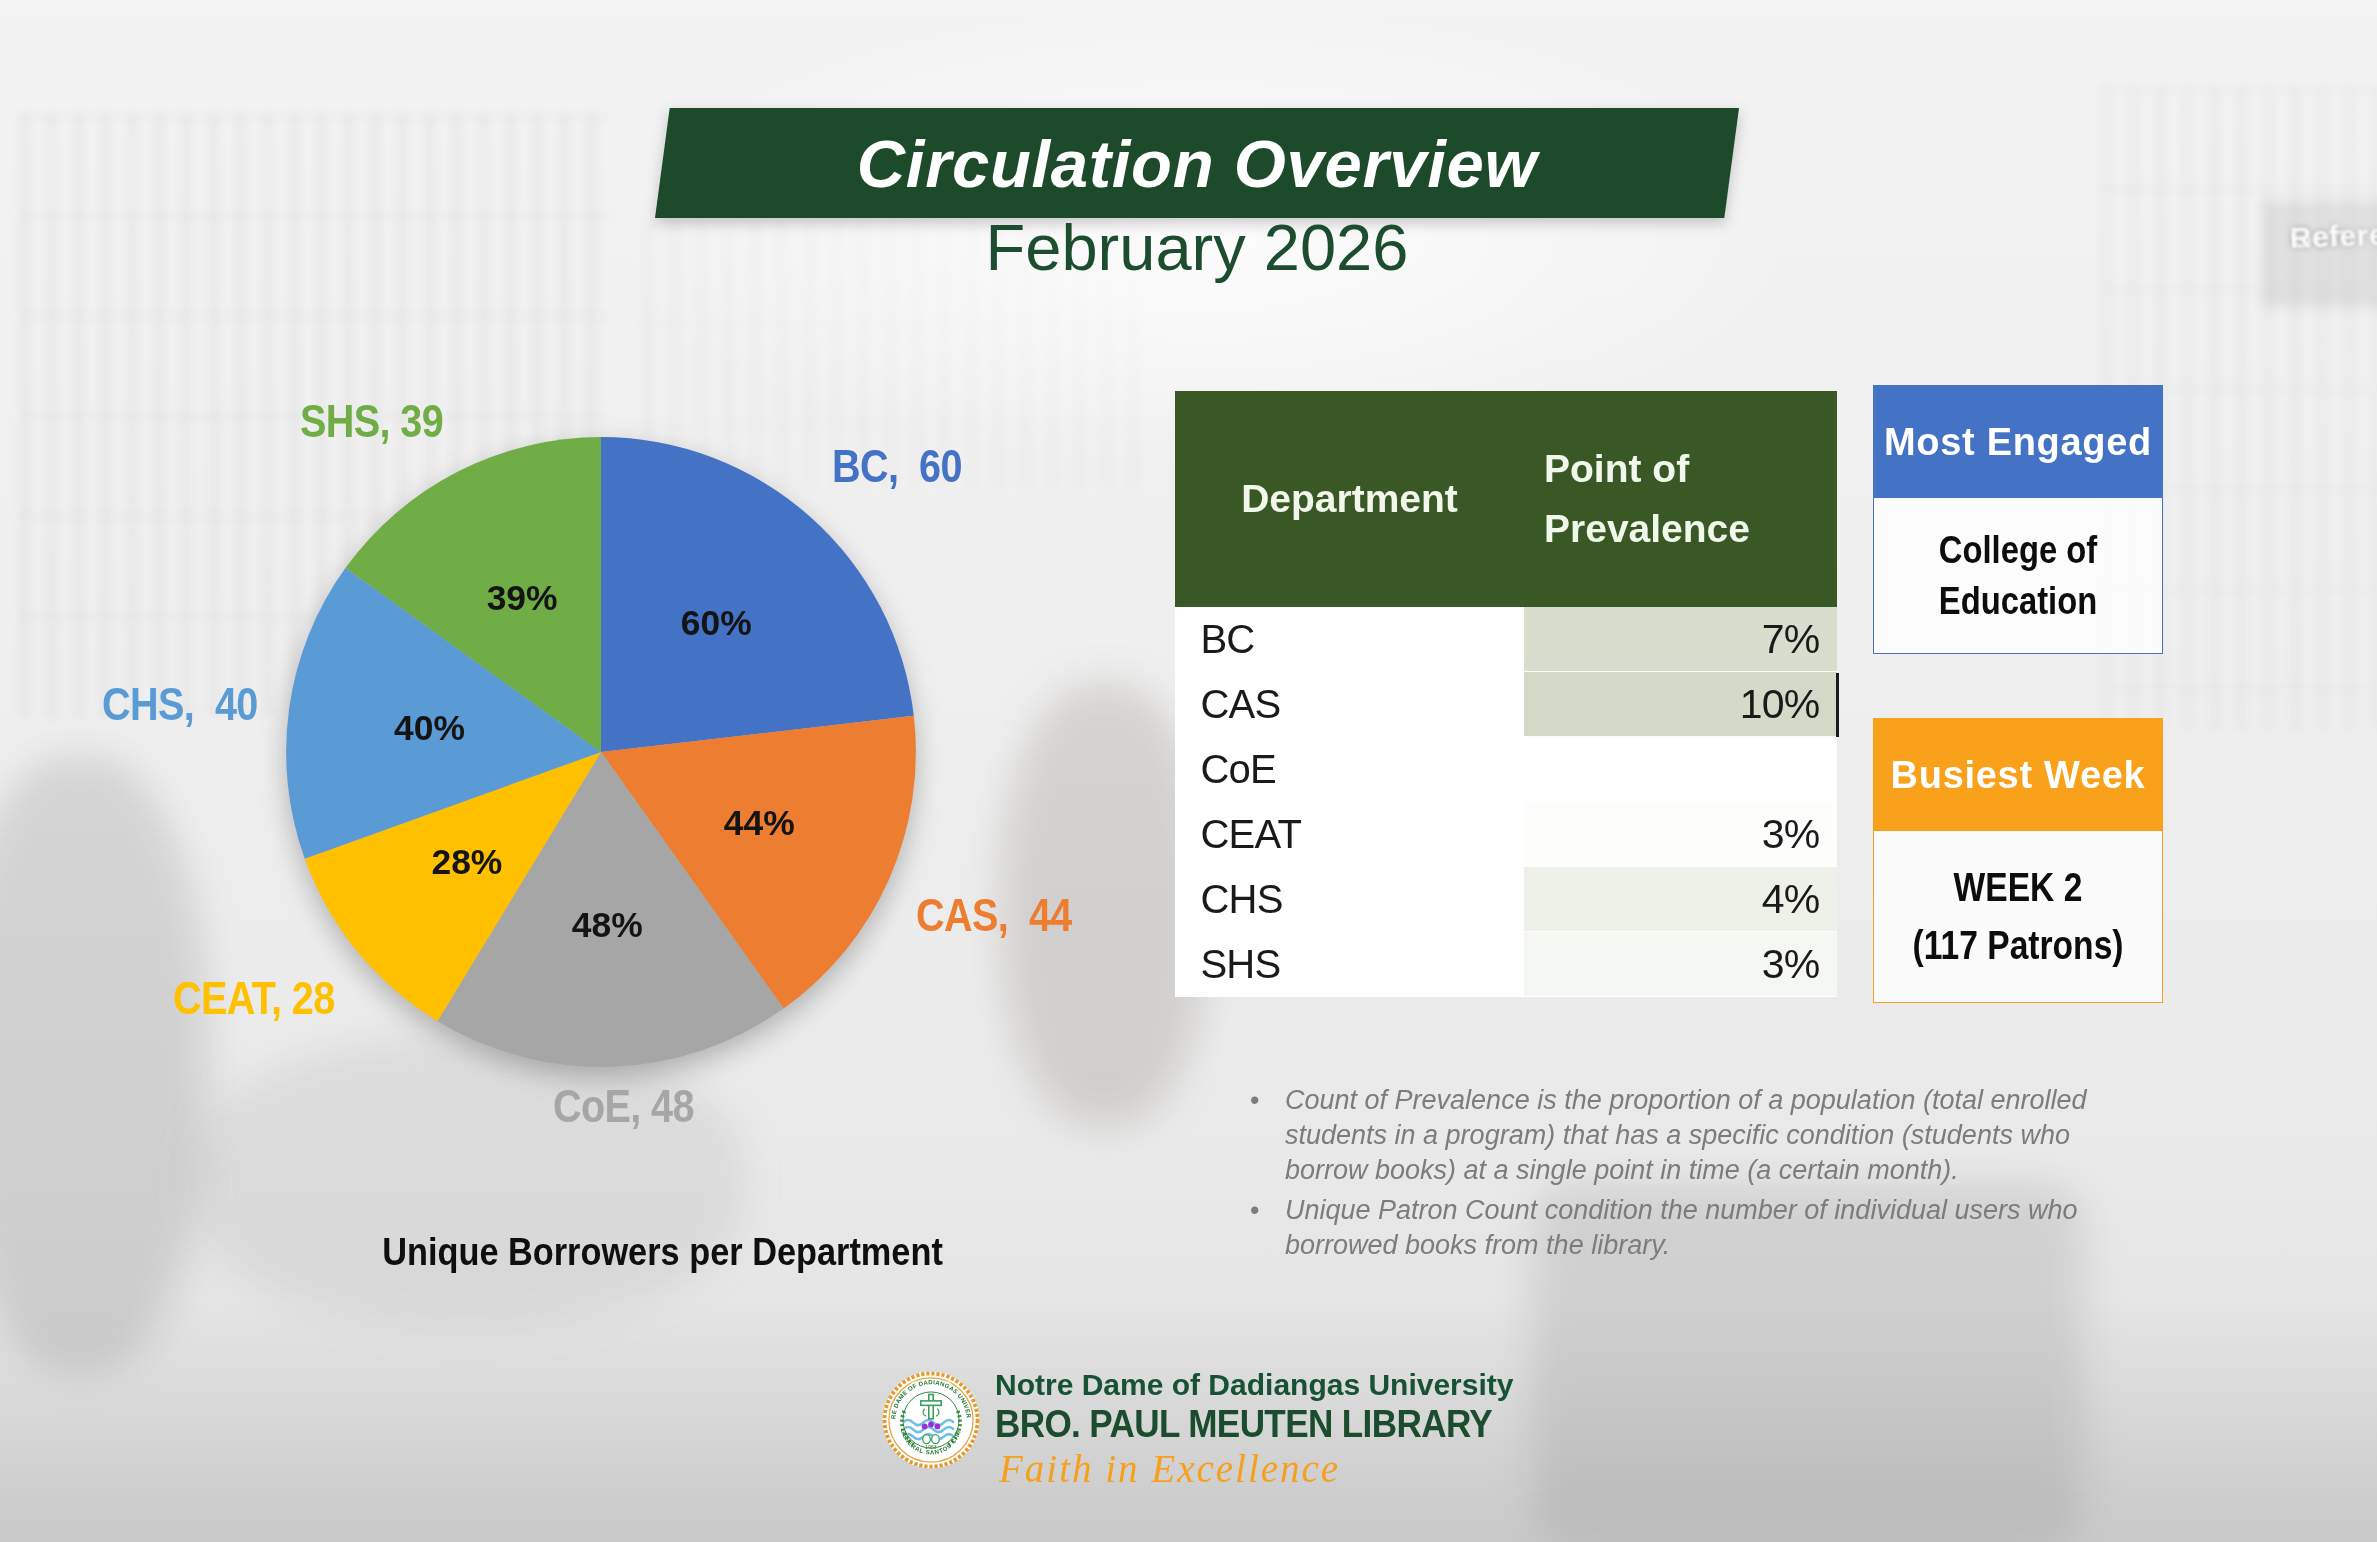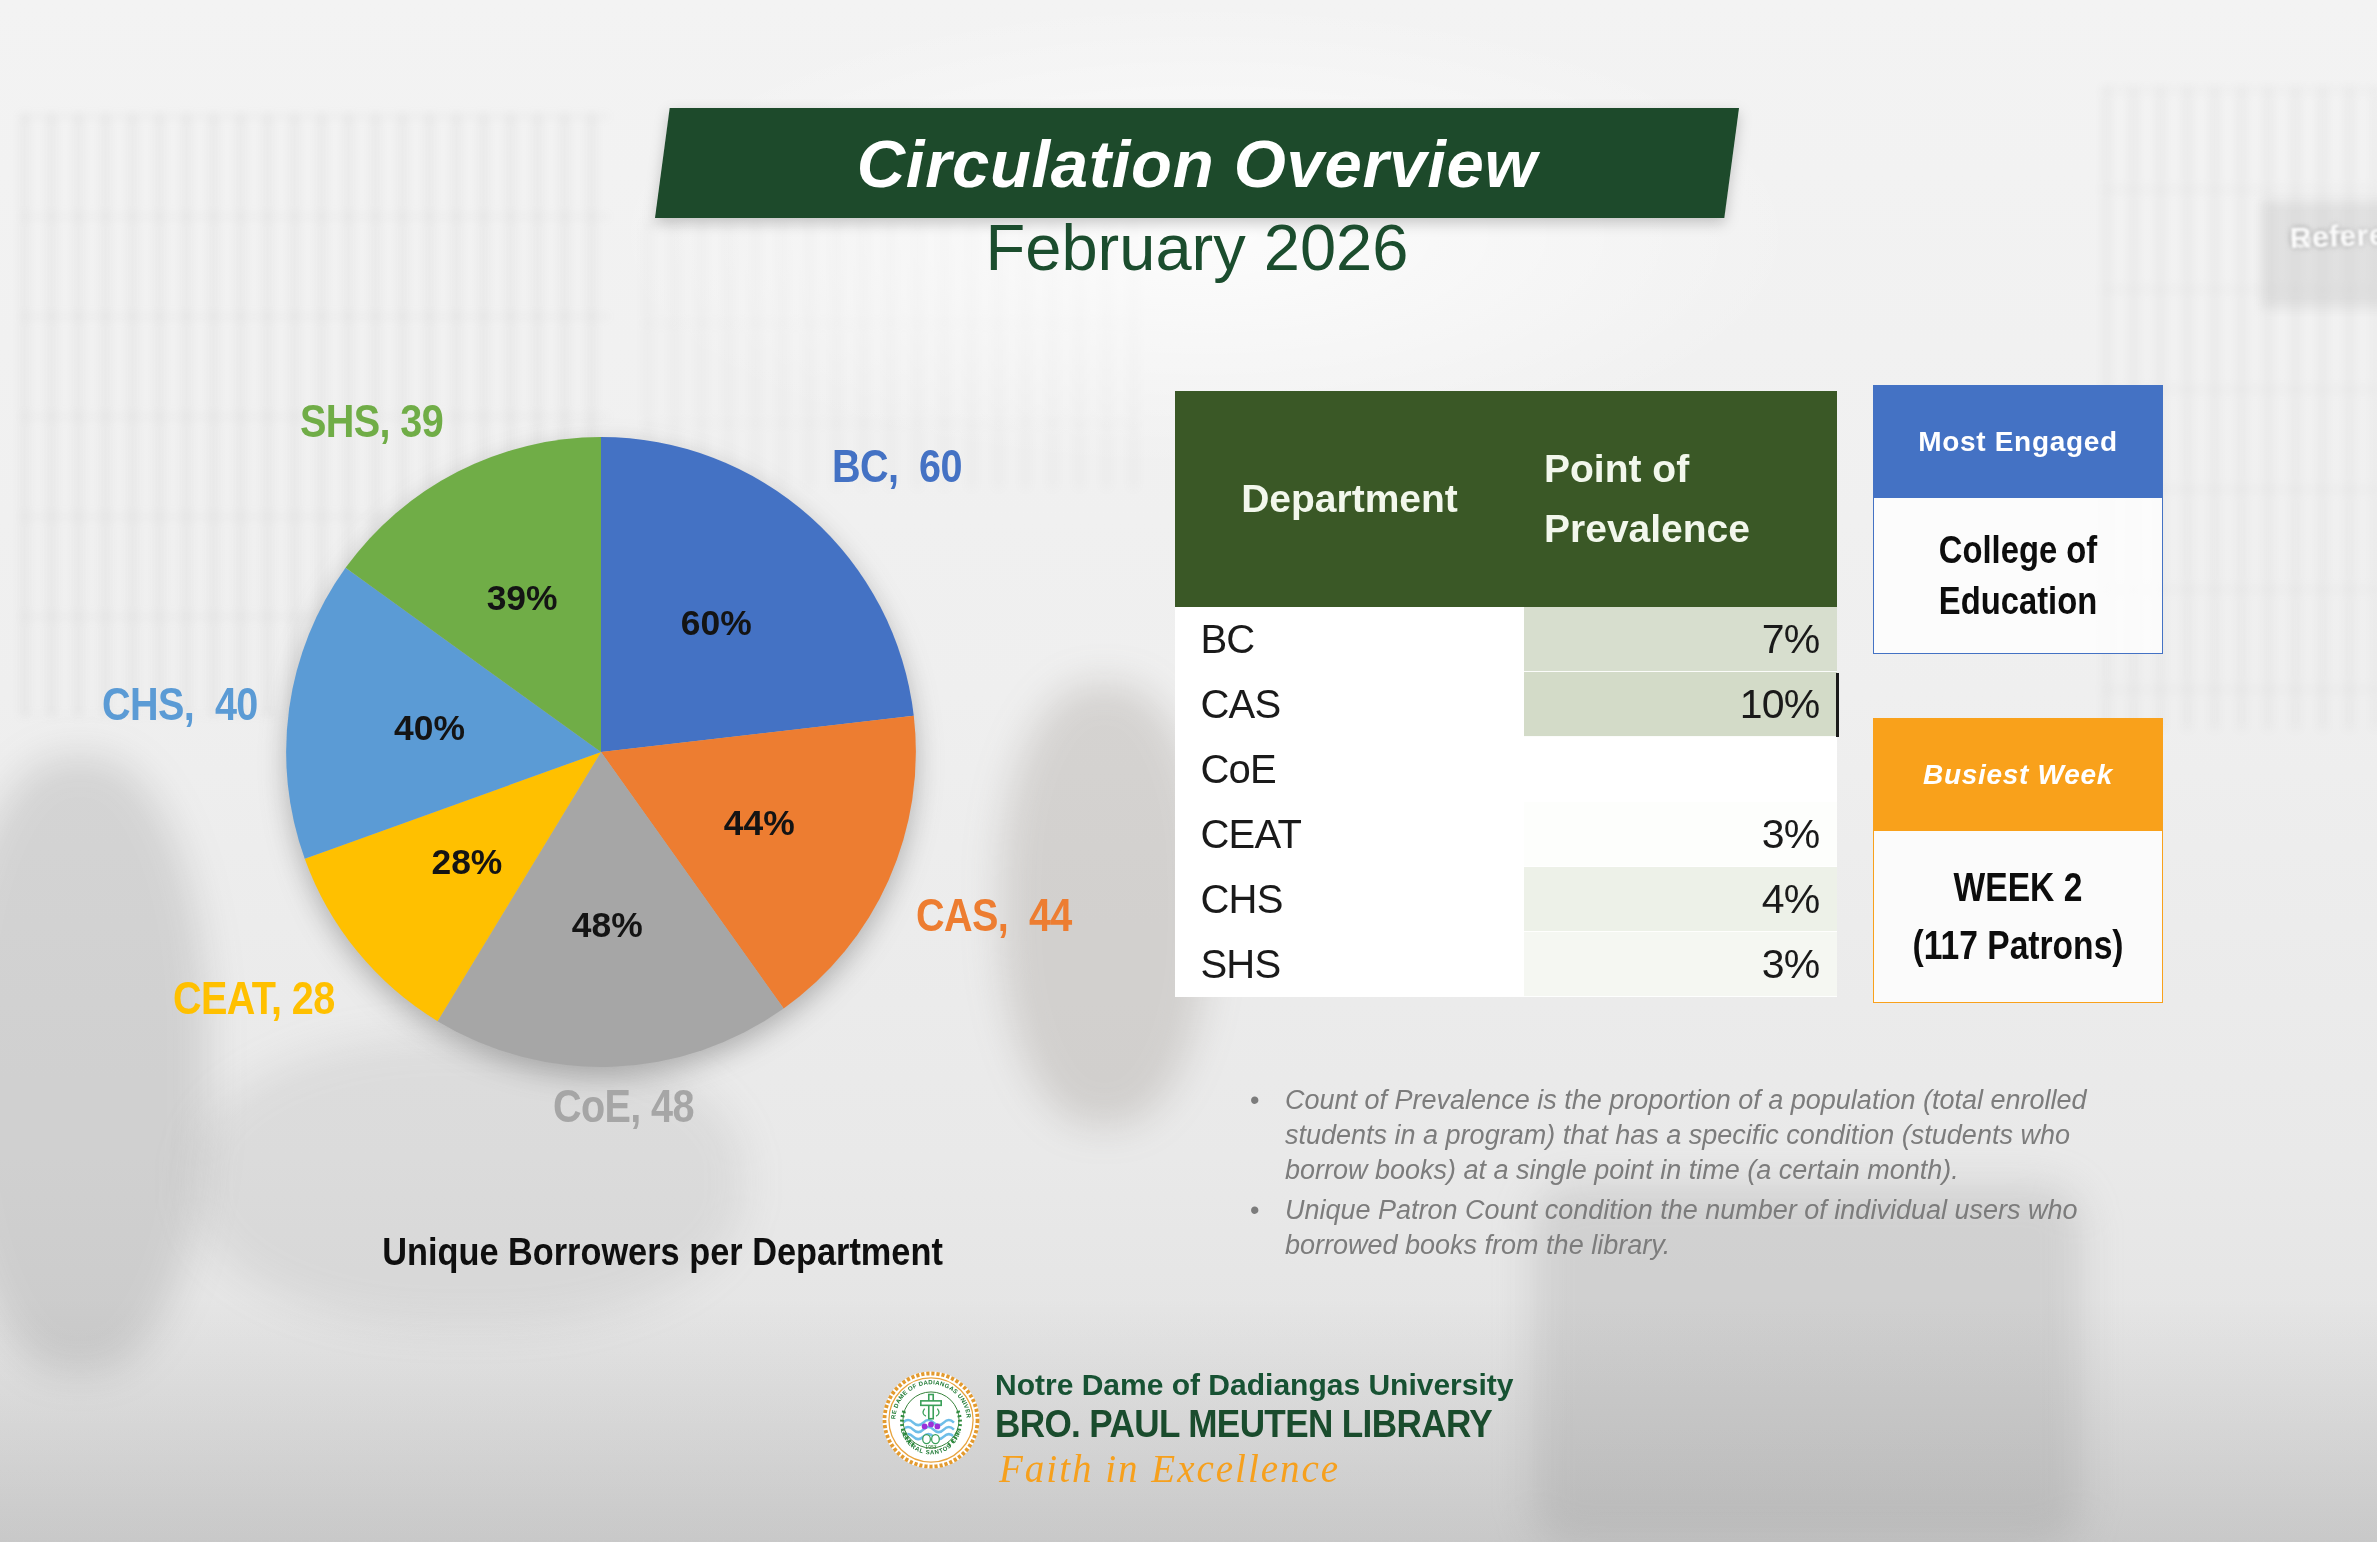--- a/index.html
+++ b/index.html
@@ -63,21 +63,21 @@
   .dept-cell{width:349px;display:flex;align-items:center;padding-left:25.4px;box-sizing:border-box;
              font-size:40px;color:#1a1a1a;letter-spacing:-0.7px;text-align:center;}
   .val-cell{width:313px;display:flex;align-items:center;justify-content:flex-end;
             padding-right:17.4px;box-sizing:border-box;font-size:41px;color:#1a1a1a;
             border-bottom:1.3px solid rgba(255,255,255,.9);letter-spacing:-0.7px;}
   .cursor-artifact{position:absolute;left:661px;top:282px;width:2.7px;height:64px;background:#1a1a1a;}
   
   .card{position:absolute;left:1873px;width:290px;border:1.3px solid;box-sizing:border-box;
         background:rgba(255,255,255,.78);}
   .card-header{display:flex;align-items:center;justify-content:center;color:#fff;
-               font-size:28px;font-weight:bold;letter-spacing:0.7px;}
+               font-size:38px;font-weight:bold;letter-spacing:0.7px;}
   .card.engaged{top:385px;height:269px;}
   .card.engaged .card-header{height:112px;}
   .card.busiest{top:718px;height:285px;}
   .card.busiest .card-header{height:112px;}
   .card-body{display:flex;flex-direction:column;align-items:center;justify-content:center;
              text-align:center;color:#0d0d0d;font-weight:bold;}
   .engaged .card-body{height:154px;font-size:39px;line-height:1.32;transform:scaleX(.84);}
   .busiest .card-body{height:170px;font-size:40px;line-height:1.45;transform:scaleX(.84);}
   
   .notes{position:absolute;left:1250px;top:1083px;width:870px;color:#7c7c7c;
@@ -176,21 +176,21 @@
         <div class="val-cell" style="background: rgb(245, 247, 242); color: rgb(26, 26, 26);">3%</div>
       </div>
       <div class="cursor-artifact"></div>
     </div>
 
     <div class="card engaged" style="border-color: rgb(68, 114, 196);">
       <div class="card-header" style="background: rgb(68, 114, 196);">Most Engaged</div>
       <div class="card-body">College of Education</div>
     </div>
     <div class="card busiest" style="border-color: rgb(249, 161, 27);">
-      <div class="card-header" style="background: rgb(249, 161, 27); font-style: italic;">Busiest Week</div>
+      <div class="card-header" style="background: rgb(249, 161, 27);">Busiest Week</div>
       <div class="card-body">
         <div>WEEK 2</div>
         <div>(117 Patrons)</div>
       </div>
     </div>
 
     <div class="notes">
       <div class="note-item">
         <div class="note-bullet">•</div>
         <div>Count of Prevalence is the proportion of a population (total enrolled students in a program) that has a specific condition (students who borrow books) at a single point in time (a certain month).</div>

